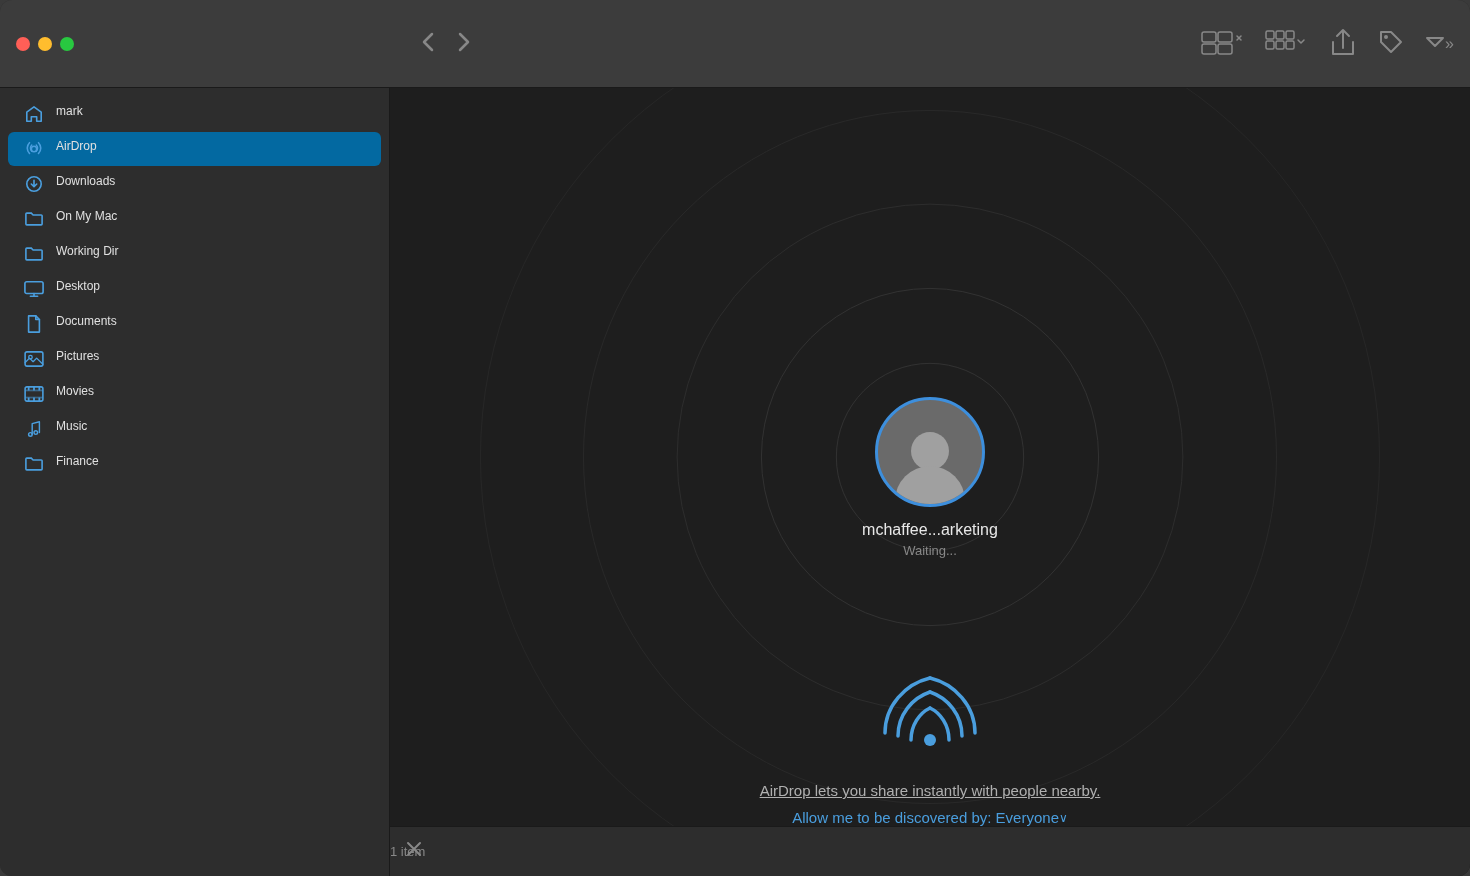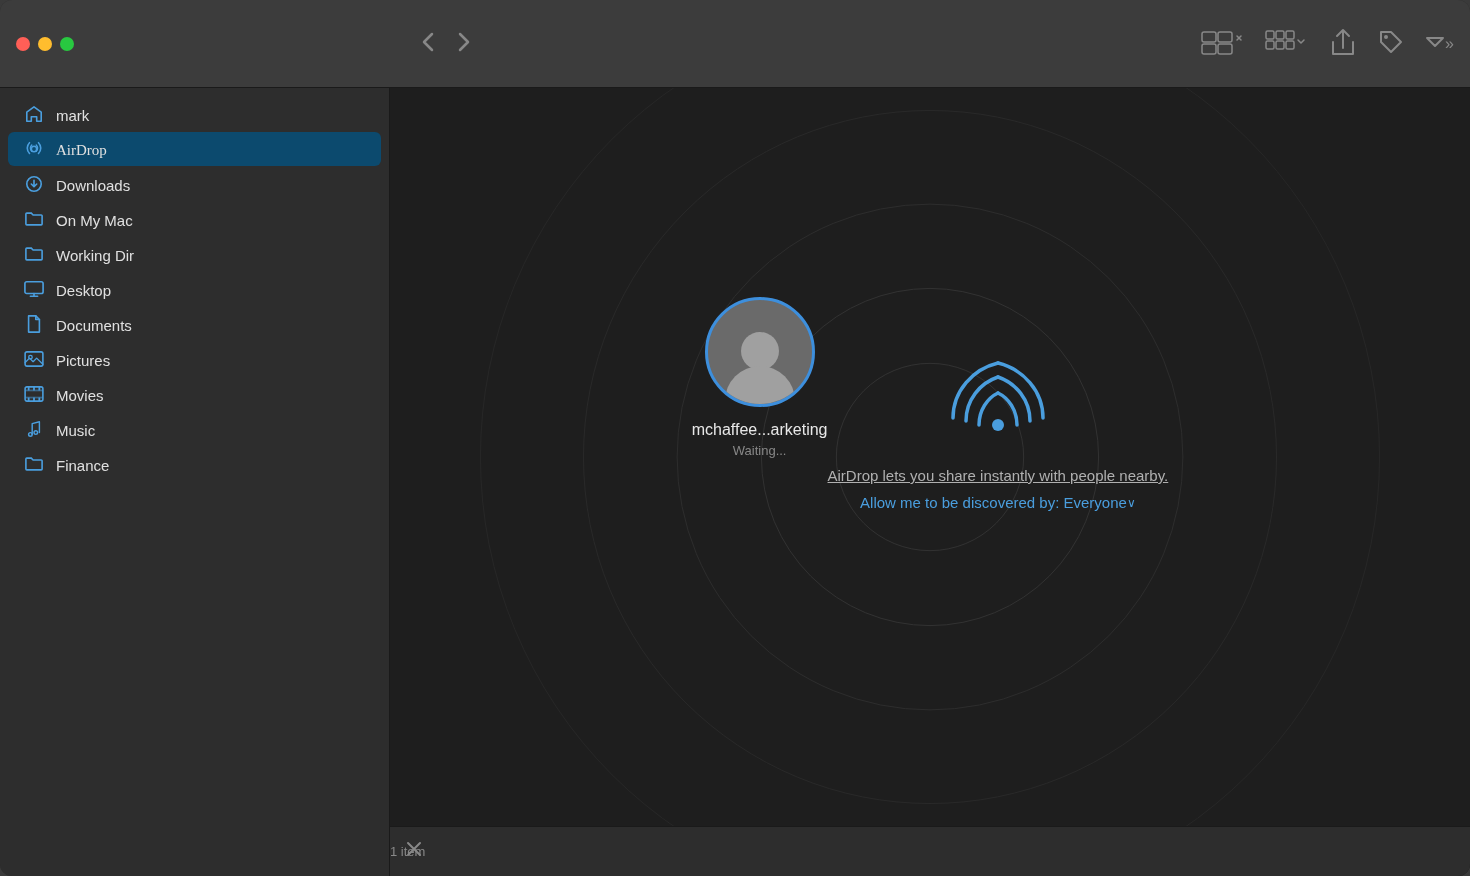--- a/index.html
+++ b/index.html
@@ -95,33 +95,32 @@
       width: 390px;
       background: #2d2d2d;
       border-right: 1px solid #1a1a1a;
       overflow-y: auto;
       flex-shrink: 0;
       padding-top: 8px;
     }
 
     .sidebar-item {
       display: flex;
-      align-items: flex-end;
+      align-items: flex-start;
       gap: 12px;
       padding: 7px 16px;
       cursor: pointer;
       border-radius: 6px;
       margin: 1px 8px;
       color: #e0e0e0;
-      font-size: 15px;
+      font-size: 12px;
     }
 
     .sidebar-item.active {
-      background: #0c4a6e;
-      font-family: Liberation Serif, serif;
+      background: #0369a1;
     }
 
     .sidebar-item-icon {
       width: 20px;
       height: 20px;
       display: flex;
       align-items: center;
       justify-content: center;
       flex-shrink: 0;
     }
@@ -132,23 +131,23 @@
       background: #1e1e1e;
       display: flex;
       flex-direction: column;
       position: relative;
       overflow: hidden;
     }
 
     .airdrop-area {
       flex: 1;
       display: flex;
-      flex-direction: row;
-      align-items: center;
-      justify-content: center;
+      flex-direction: column;
+      align-items: center;
+      justify-content: flex-end;
       position: relative;
       overflow: hidden;
     }
 
     .profile-section {
       display: flex;
       flex-direction: column;
       align-items: center;
       margin-bottom: 160px;
       z-index: 1;

